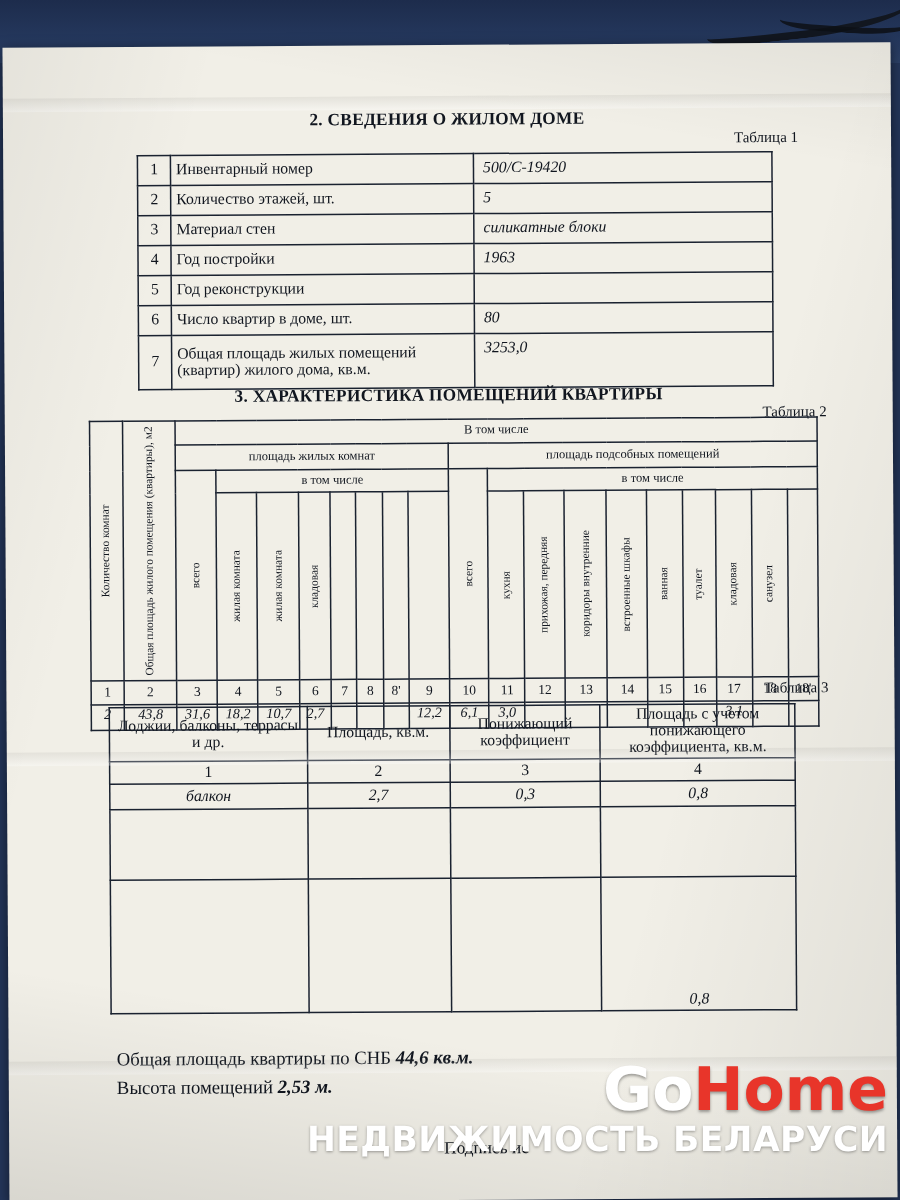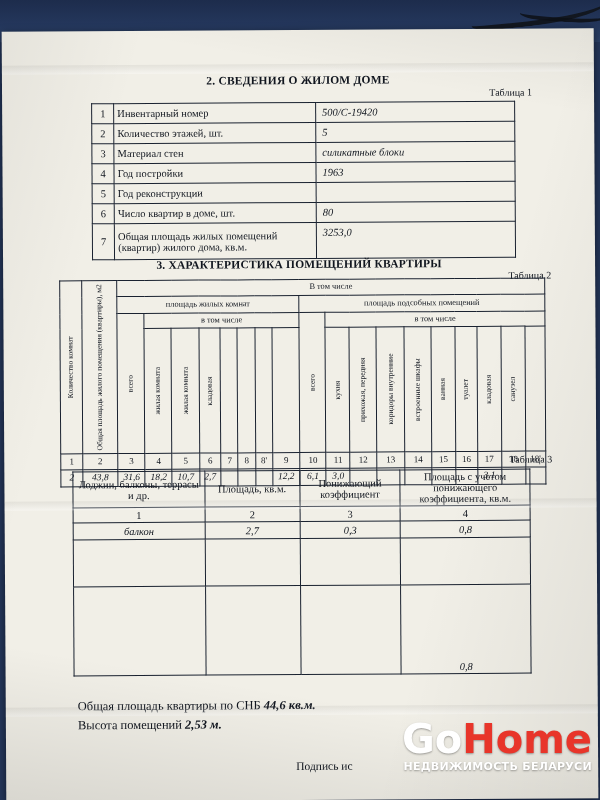--- a/index.html
+++ b/index.html
@@ -166,21 +166,21 @@
     font-family: "DejaVu Sans", sans-serif;
     font-weight: bold;
     font-size: 40px;
     color: #ffffff;
     text-shadow: 0 1px 2px rgba(0,0,0,.35);
   }
   .wm .go .accent { color: #e8352a; }
   .wm .sub {
     font-family: "DejaVu Sans", sans-serif;
     font-weight: bold;
-    font-size: 11px;
+    font-size: 23px;
     color: #ffffff;
     letter-spacing: .3px;
     text-shadow: 0 1px 2px rgba(0,0,0,.35);
     margin-top: 2px;
   }
 </style>
 </head>
 <body>
 
 <div id="page">

